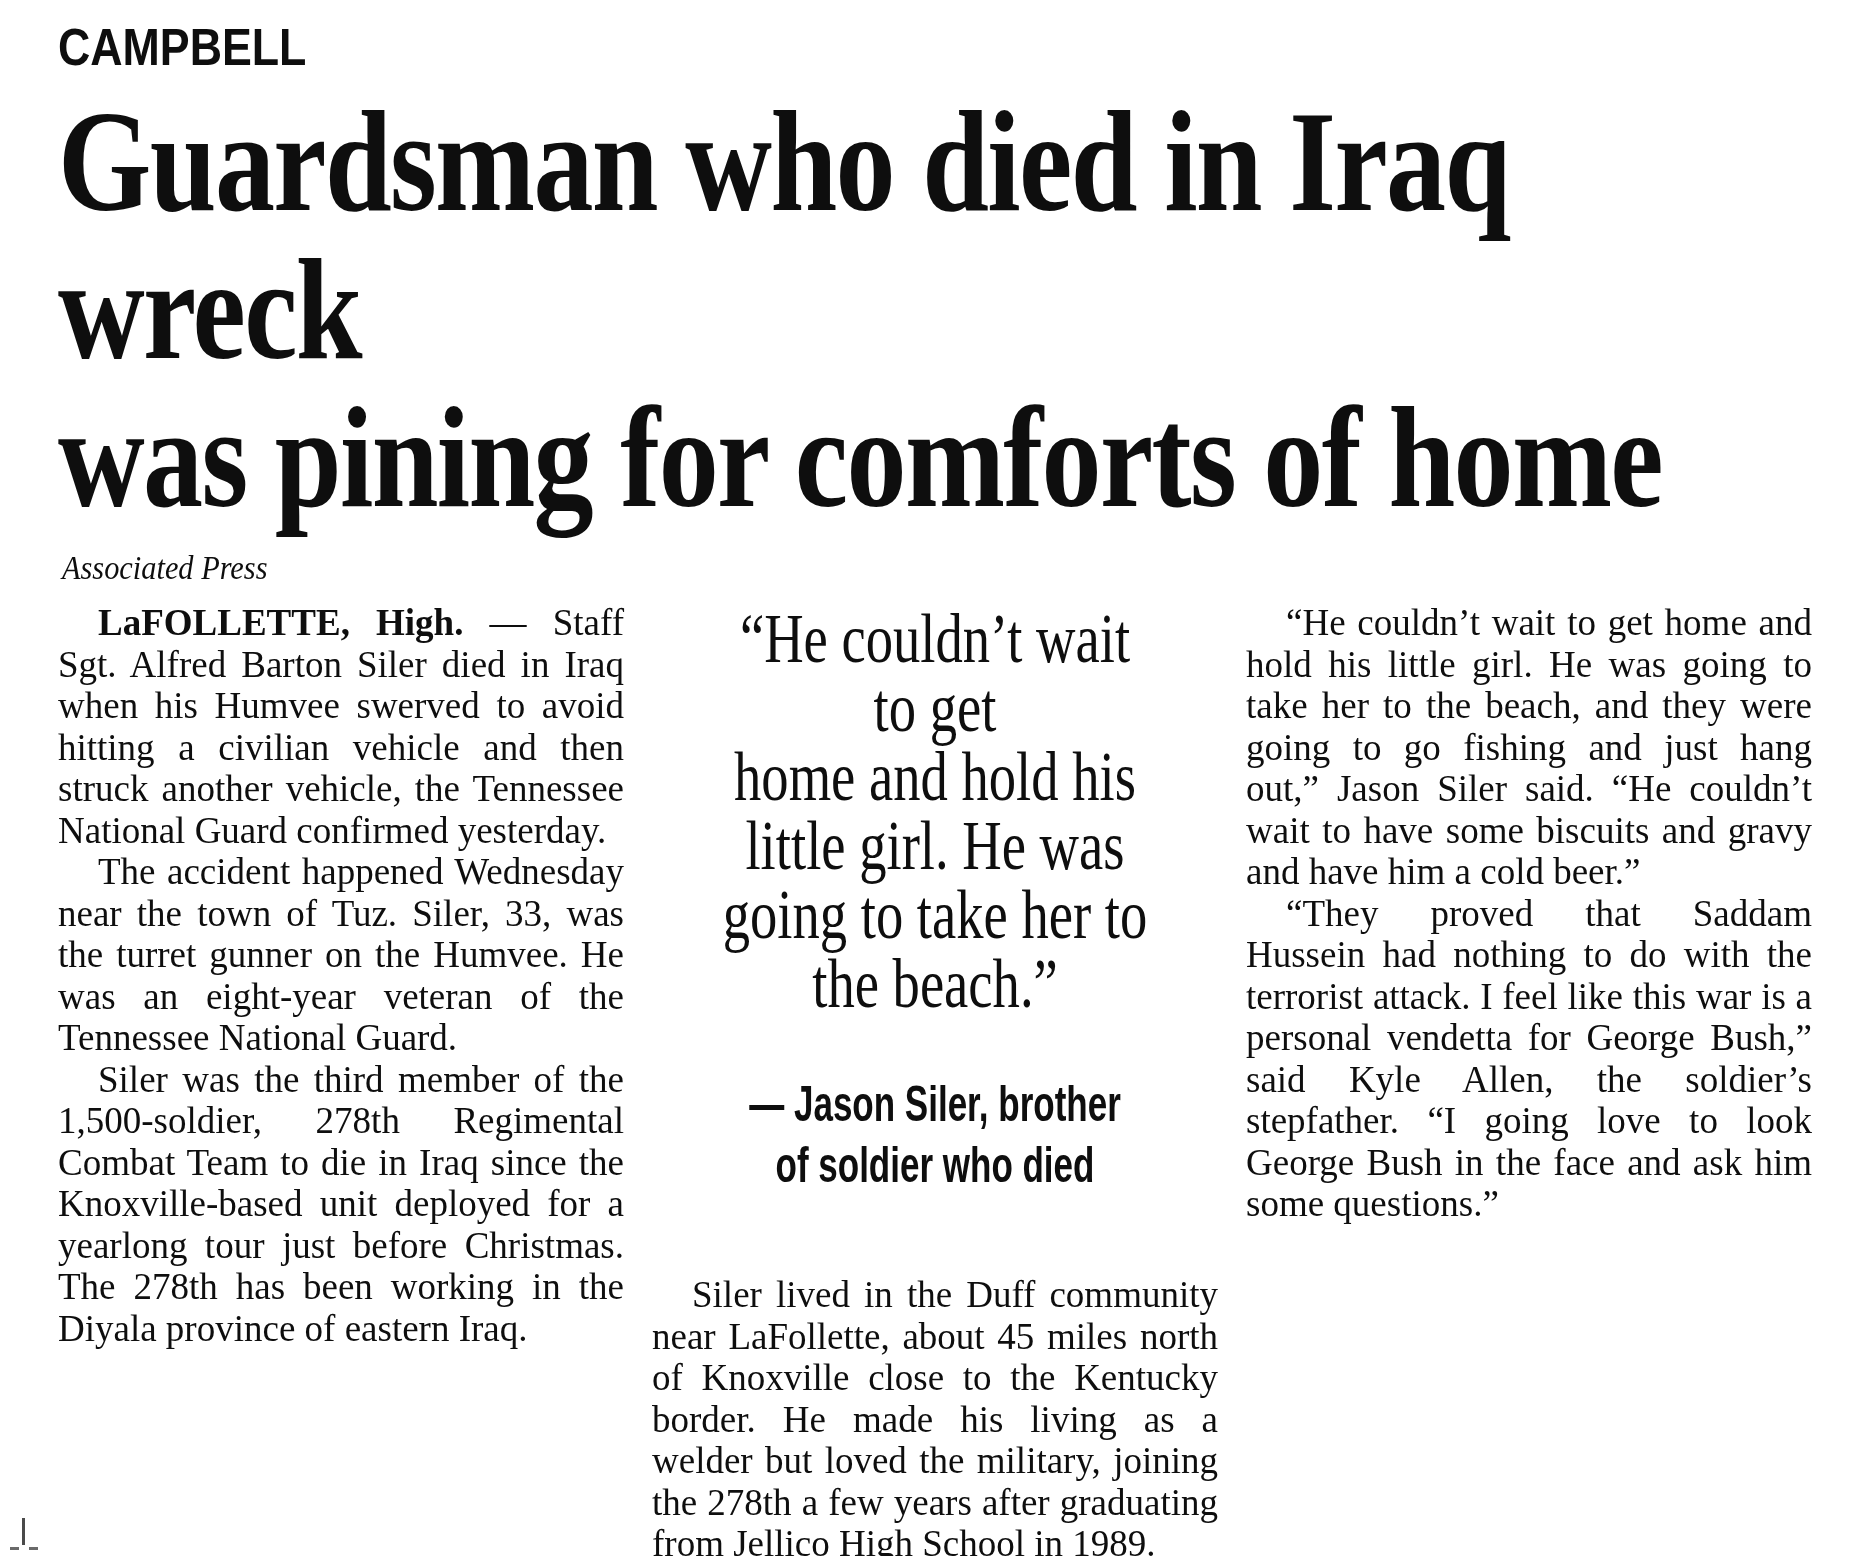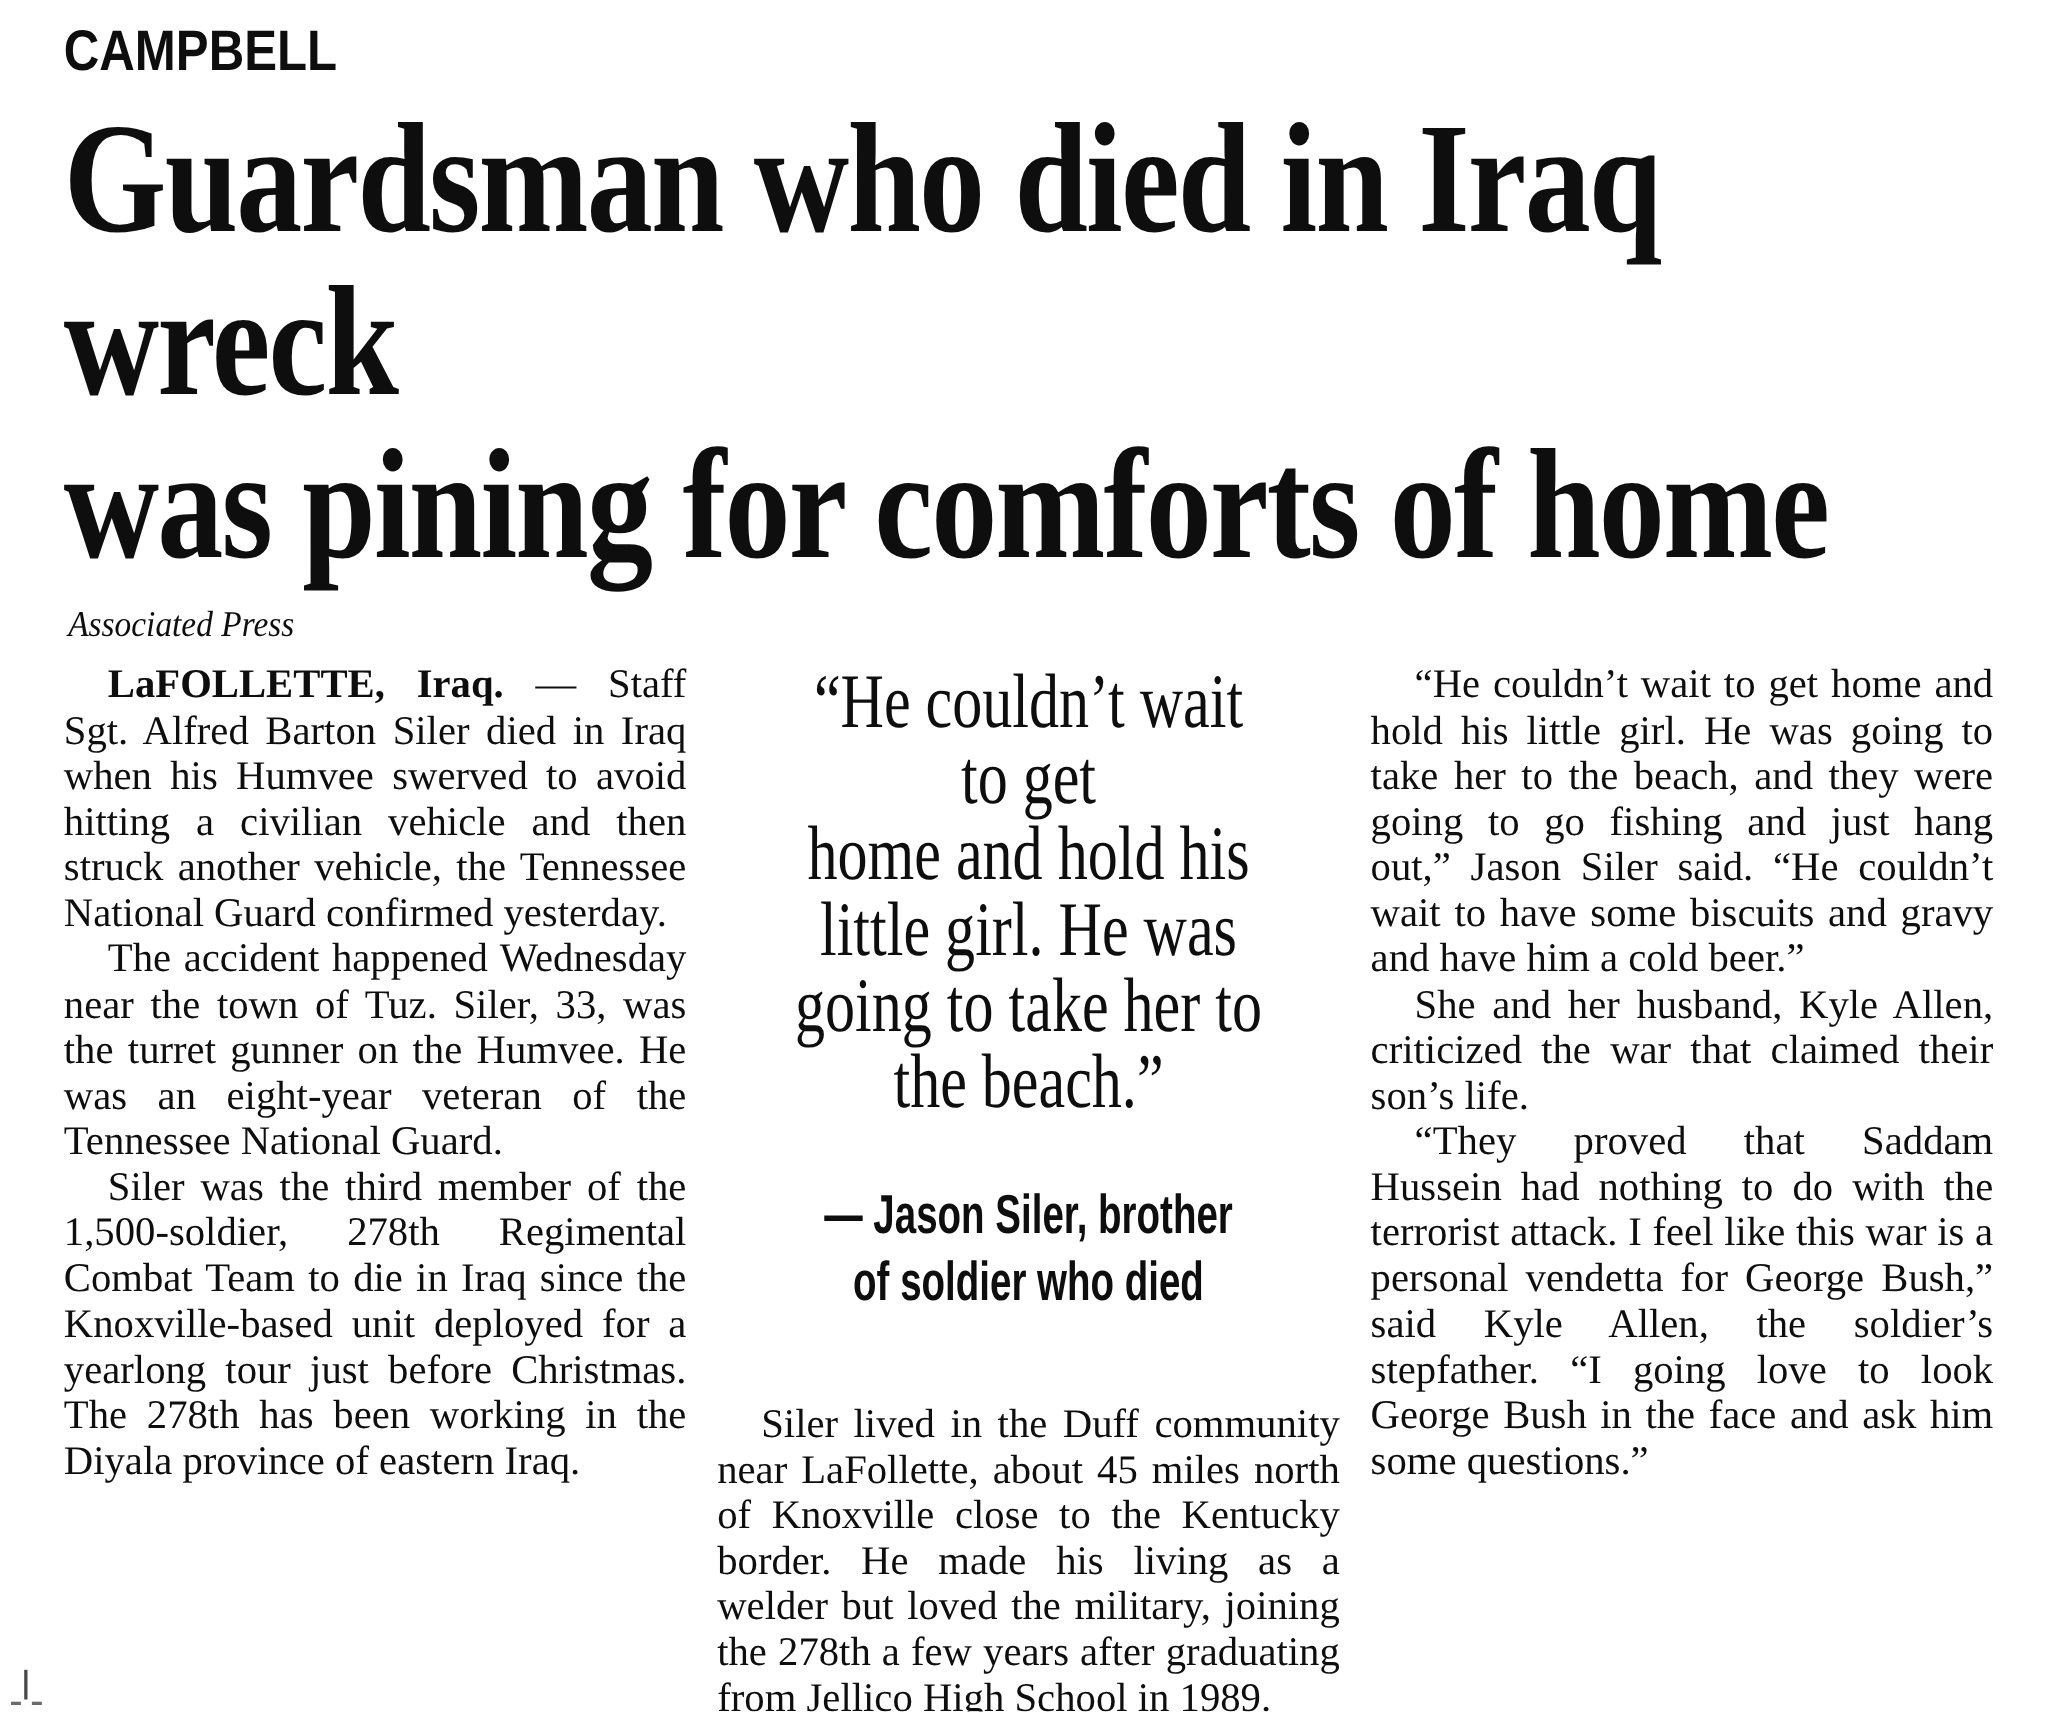--- a/index.html
+++ b/index.html
@@ -100,40 +100,39 @@
   <h2 class="kicker">CAMPBELL</h2>
 
   <h1 class="headline">Guardsman who died in Iraq wreck
 was pining for comforts of home</h1>
 
   <div class="byline">Associated Press</div>
 
   <div class="cols">
 
     <div class="col">
-      <p class="body-p"><span class="dateline">LaFOLLETTE, Iraq.</span><span> — Staff Sgt. Alfred Barton Siler died in Iraq when his Humvee swerved to avoid hitting a civilian vehicle and then struck another vehicle, the Tennessee National Guard confirmed yesterday.</span></p>
+      <p class="body-p"><span class="dateline">LaFOLLETTE, High.</span><span> — Staff Sgt. Alfred Barton Siler died in Iraq when his Humvee swerved to avoid hitting a civilian vehicle and then struck another vehicle, the Tennessee National Guard confirmed yesterday.</span></p>
       <p class="body-p">The accident happened Wednesday near the town of Tuz. Siler, 33, was the turret gunner on the Humvee. He was an eight-year veteran of the Tennessee National Guard.</p>
       <p class="body-p">Siler was the third member of the 1,500-soldier, 278th Regimental Combat Team to die in Iraq since the Knoxville-based unit deployed for a yearlong tour just before Christmas. The 278th has been working in the Diyala province of eastern Iraq.</p>
     </div>
 
     <div class="col">
       <div class="pullquote">“He couldn’t wait to get
 home and hold his
 little girl. He was
 going to take her to
 the beach.”</div>
       <div class="attribution">— Jason Siler, brother
 of soldier who died</div>
       <p class="body-p resume">Siler lived in the Duff community near LaFollette, about 45 miles north of Knoxville close to the Kentucky border. He made his living as a welder but loved the military, joining the 278th a few years after graduating from Jellico High School in 1989.</p>
 
     </div>
 
     <div class="col">
       <p class="body-p">“He couldn’t wait to get home and hold his little girl. He was going to take her to the beach, and they were going to go fishing and just hang out,” Jason Siler said. “He couldn’t wait to have some biscuits and gravy and have him a cold beer.”</p>
-      <p class="body-p">She and her husband, Kyle Allen, criticized the war that claimed their son’s life.</p>
       <p class="body-p">“They proved that Saddam Hussein had nothing to do with the terrorist attack. I feel like this war is a personal vendetta for George Bush,” said Kyle Allen, the soldier’s stepfather. “I going love to look George Bush in the face and ask him some questions.”</p>
 
     </div>
 
   </div>
 </div>
 
 <div class="regmark">
   <div class="v"></div>
     <div class="d1"></div>

